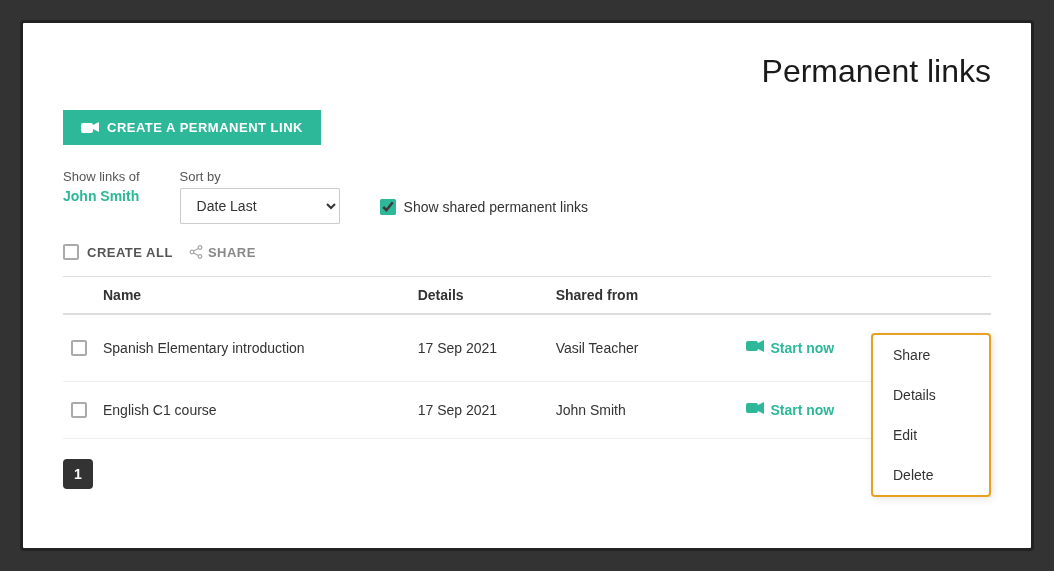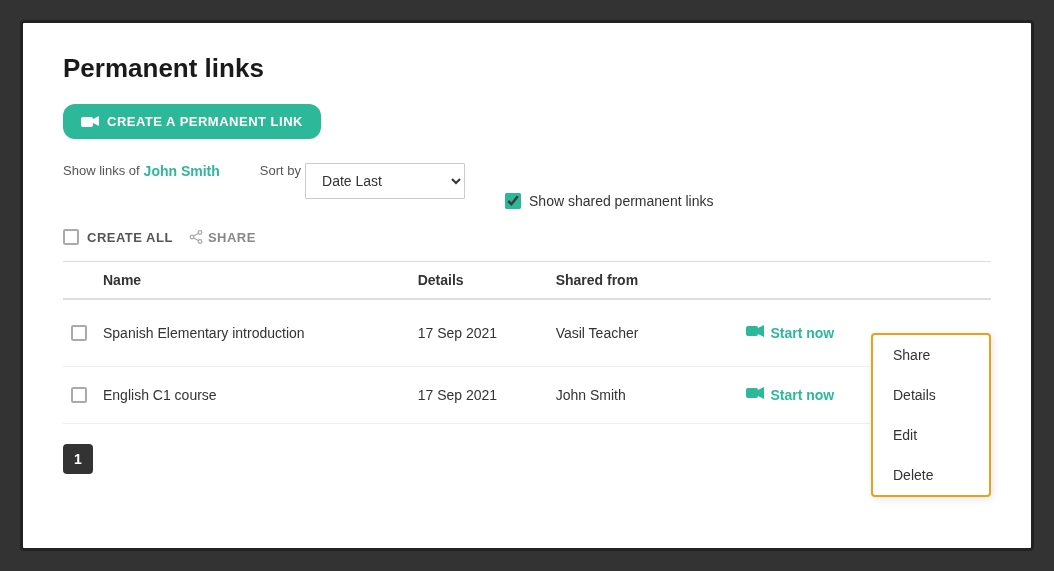--- a/index.html
+++ b/index.html
@@ -14,48 +14,50 @@
     .window {
       background: #fff;
       border: 3px solid #222;
       border-radius: 4px;
       width: 1014px;
       min-height: 531px;
       padding: 30px 40px;
       position: relative;
     }
     .page-title {
-      font-size: 26px;
-      font-weight: bold;
+      font-size: 32px;
+      font-weight: normal;
       color: #1a1a1a;
       margin-bottom: 20px;
+      text-align: right;
     }
     .create-btn {
       background: #2eb89a;
       color: #fff;
       border: none;
-      border-radius: 12px;
+      border-radius: 0;
       padding: 10px 18px;
       font-size: 13px;
       font-weight: bold;
       cursor: pointer;
       display: flex;
       align-items: center;
       gap: 8px;
       letter-spacing: 0.5px;
       margin-bottom: 24px;
     }
     .filter-row {
       display: flex;
       align-items: flex-start;
       gap: 40px;
       margin-bottom: 20px;
     }
     .filter-group {
       display: flex;
+      flex-direction: column;
       gap: 4px;
     }
     .filter-label {
       font-size: 13px;
       color: #555;
     }
     .filter-link {
       font-size: 14px;
       color: #2eb89a;
       font-weight: bold;

